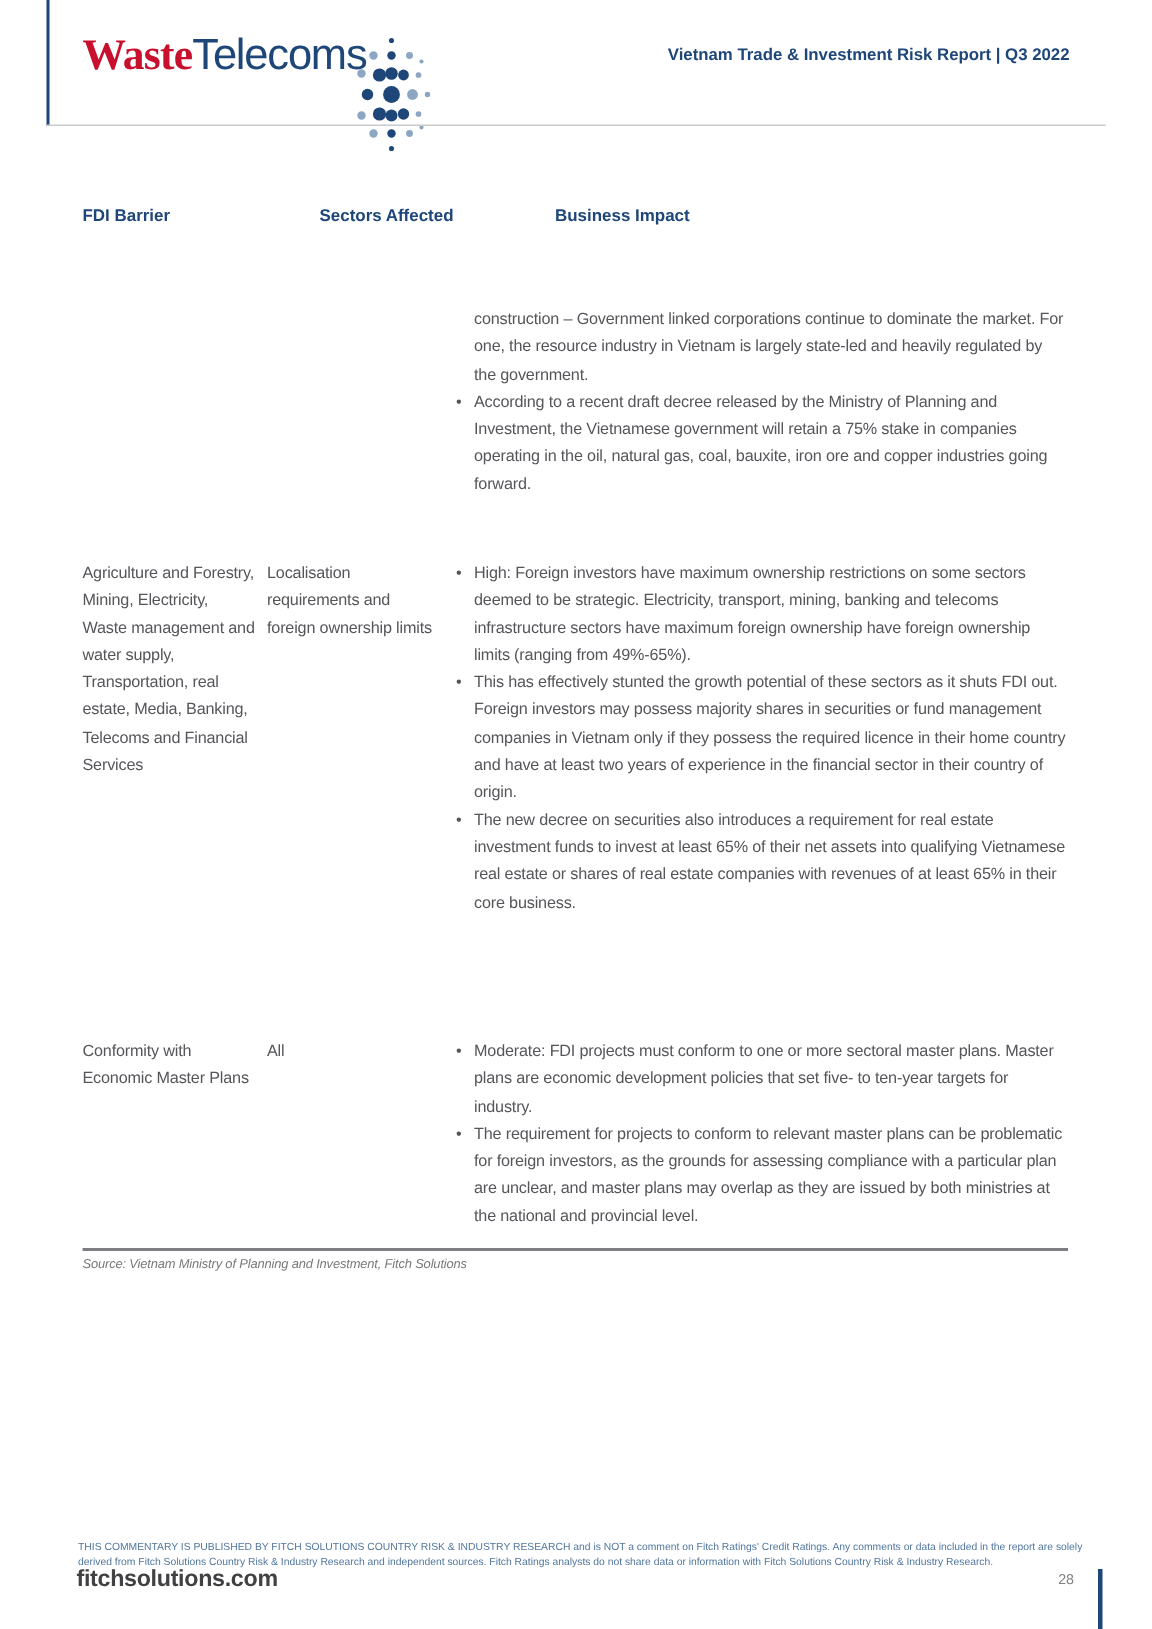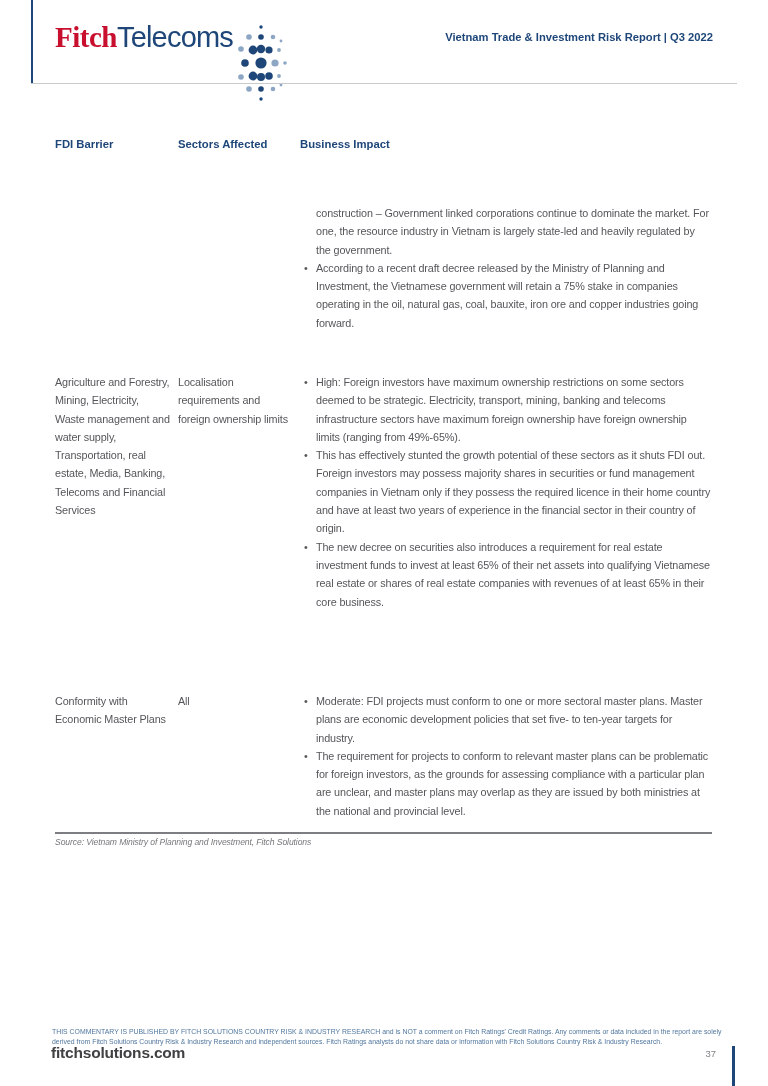--- a/index.html
+++ b/index.html
@@ -10,21 +10,21 @@
   .left-rule{position:absolute;left:31px;top:0;width:2px;height:84px;background:#1e4679;}
   .logo{position:absolute;left:55px;top:21px;white-space:nowrap;}
   .logo-fitch{font-family:"Liberation Serif",serif;font-weight:700;font-size:29px;color:#c8102e;letter-spacing:-0.5px;}
   .logo-solutions{font-family:"Liberation Sans",sans-serif;font-weight:400;font-size:29px;color:#1e4679;letter-spacing:-0.8px;}
   .logo-dots{position:absolute;left:175px;top:2px;}
   .report-title{position:absolute;right:55px;top:31px;font-size:11.2px;font-weight:700;color:#1e4679;}
   .header-divider{position:absolute;left:31px;top:83px;width:706px;height:1px;background:#c9cacc;}
 
   
   .tgrid{position:absolute;left:55px;width:657px;display:grid;grid-template-columns:123px 122px 1fr;}
-  .thead{top:138px;font-size:11.3px;font-weight:700;color:#1e4679;}
+  .thead{top:138px;font-size:11.3px;font-weight:700;color:#1e4679;gap:35px;}
   .trow{font-size:10.8px;line-height:18.3px;letter-spacing:-0.12px;margin-top:24px;}
   .cell{padding-right:8px;}
   .impact-list{list-style:none;margin:0;padding:0;}
   .impact-list li{position:relative;padding-left:16px;}
   .impact-list li.bulleted::before{content:"\2022";position:absolute;left:4px;top:0;color:#55565a;}
   .impact-list strong{font-weight:400;color:#55565a;}
 
   
   .source-divider{position:absolute;left:55px;top:832px;width:657px;height:2px;background:#7d7e81;}
   .source{position:absolute;left:55px;top:837px;font-size:8.6px;font-style:italic;color:#77787b;letter-spacing:-0.1px;}
@@ -37,21 +37,21 @@
 </style>
 </head>
 <body>
 
 <div class="page">
 
   <div class="left-rule"></div>
 
   <header>
     <div class="logo">
-      <span class="logo-fitch">Fitch</span><span class="logo-solutions">Telecoms</span>
+      <span class="logo-fitch">Waste</span><span class="logo-solutions">Telecoms</span>
       <svg class="logo-dots" width="62" height="80" viewBox="0 0 62 80">
         <g fill="#1e4679">
           <circle cx="31" cy="4" r="1.7"></circle>
           <circle cx="31" cy="14" r="2.8"></circle>
           <circle cx="31" cy="26" r="4.2"></circle>
           <circle cx="23" cy="27" r="4.4"></circle>
           <circle cx="39" cy="27" r="3.6"></circle>
           <circle cx="31" cy="40" r="5.6"></circle>
           <circle cx="15" cy="40" r="3.8"></circle>
           <circle cx="23" cy="53" r="4.4"></circle>
@@ -112,17 +112,17 @@
         <li class="bulleted">The requirement for projects to conform to relevant master plans can be problematic for foreign investors, as the grounds for assessing compliance with a particular plan are unclear, and master plans may overlap as they are issued by both ministries at the national and provincial level.</li>
       </ul>
     </div>
 
   <div class="source-divider"></div>
   <div class="source">Source: Vietnam Ministry of Planning and Investment, Fitch Solutions</div>
 
   <footer>
     <div class="disclaimer">THIS COMMENTARY IS PUBLISHED BY FITCH SOLUTIONS COUNTRY RISK &amp; INDUSTRY RESEARCH and is NOT a comment on Fitch Ratings' Credit Ratings. Any comments or data included in the report are solely derived from Fitch Solutions Country Risk &amp; Industry Research and independent sources. Fitch Ratings analysts do not share data or information with Fitch Solutions Country Risk &amp; Industry Research.</div>
     <div class="site">fitchsolutions.com</div>
-    <div class="page-num">37</div>
+    <div class="page-num">28</div>
     <div class="footer-rule"></div>
   </footer>
 
 </div>
 
 </body></html>

